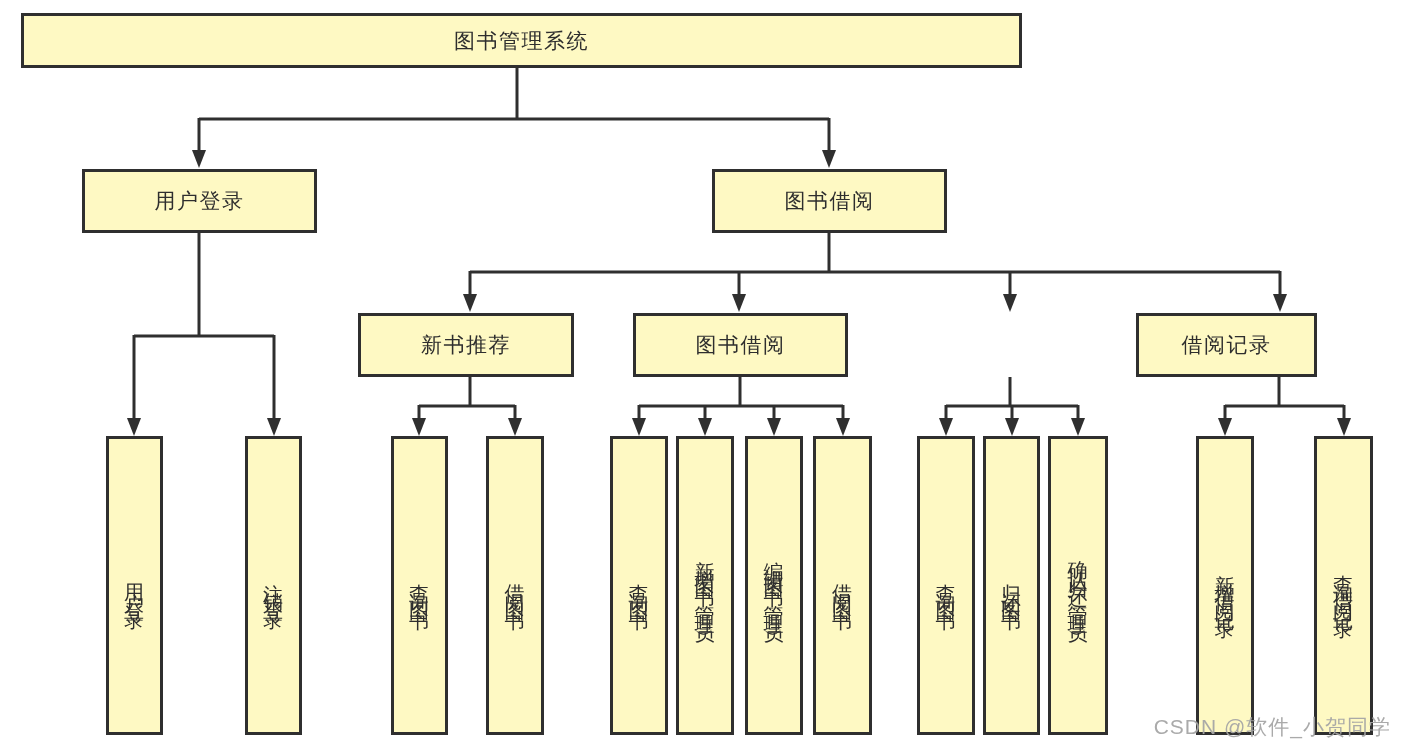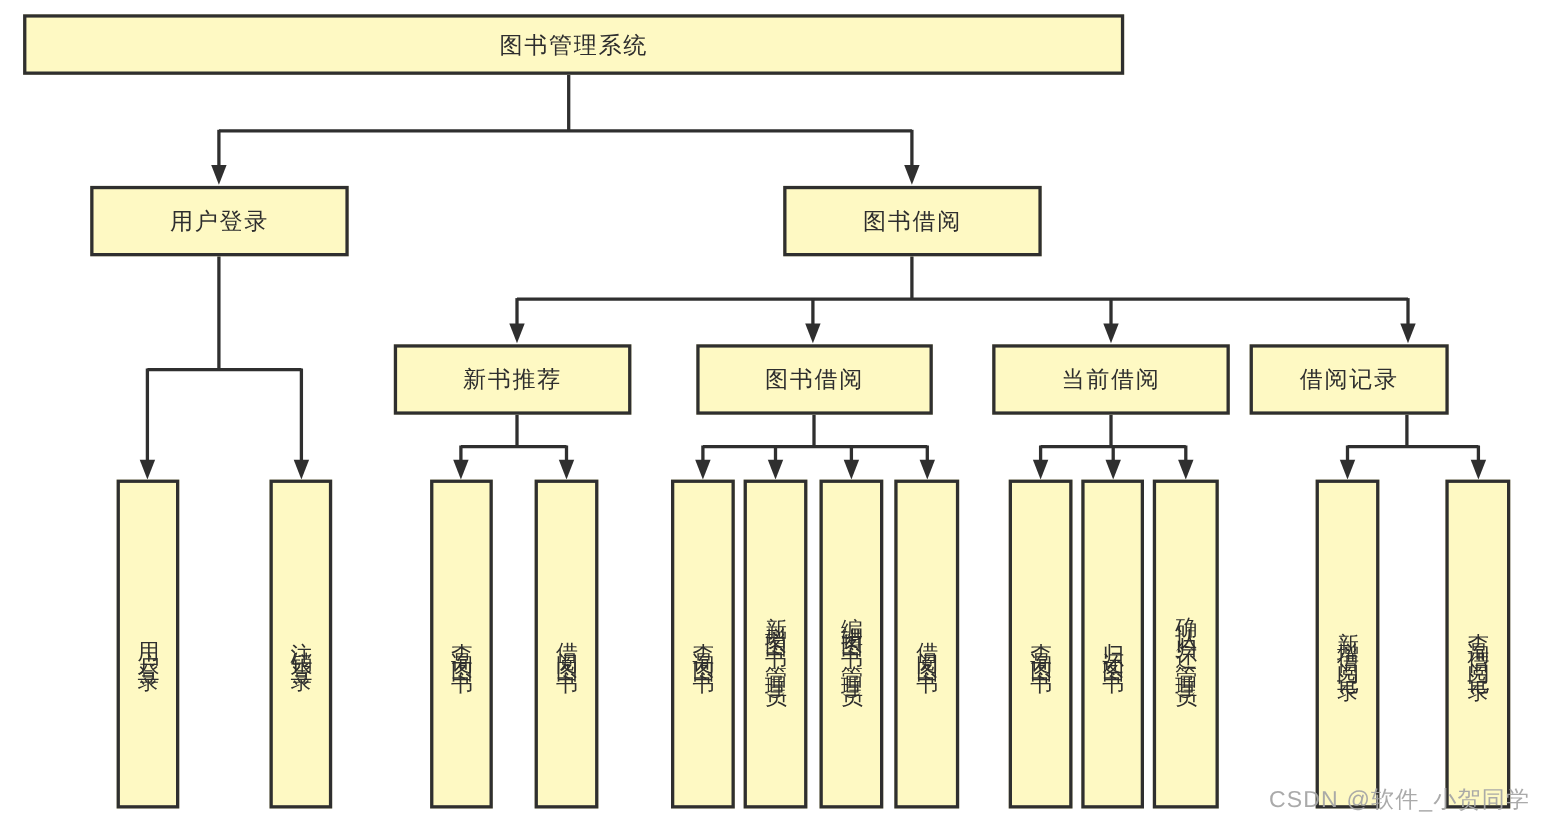--- a/index.html
+++ b/index.html
@@ -149,23 +149,20 @@
   <div class="node hbox" style="left:712px; top:169px; width:235px; height:64px;">
     <span>图书借阅</span>
   </div>
 
   <div class="node hbox" style="left:358px; top:313px; width:216px; height:64px;">
     <span>新书推荐</span>
   </div>
   <div class="node hbox" style="left:633px; top:313px; width:215px; height:64px;">
     <span>图书借阅</span>
   </div>
-  <div class="node hbox" style="left:902px; top:313px; width:216px; height:64px;">
-    <span>当前借阅</span>
-  </div>
   <div class="node hbox" style="left:1136px; top:313px; width:181px; height:64px;">
     <span>借阅记录</span>
   </div>
 
   <div class="node leaf" style="left:106px; top:436px; width:57px; height:299px;">
     <span class="vlabel">用户登录</span>
   </div>
   <div class="node leaf" style="left:245px; top:436px; width:57px; height:299px;">
     <span class="vlabel">注销登录</span>
   </div>

